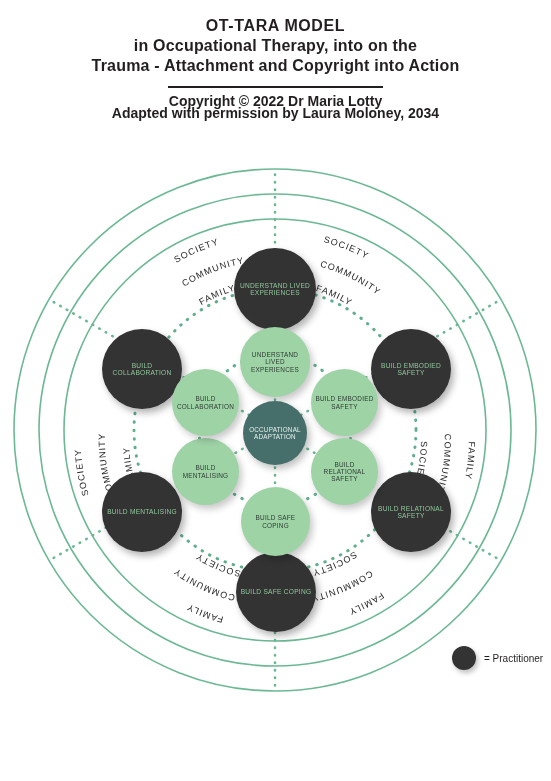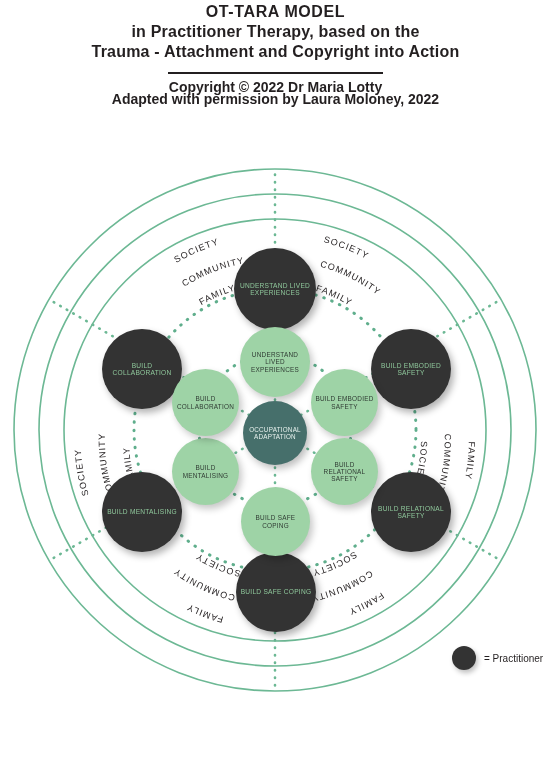--- a/index.html
+++ b/index.html
@@ -10,21 +10,21 @@
     overflow:hidden;
     position:relative;
   }
   #root{position:absolute;inset:0;}
 
   
   .header{
     position:absolute;left:0;top:0;width:551px;
     text-align:center;
   }
-  .title-block{padding-top:2px;}
+  .title-block{padding-top:16px;}
   .title-line{
     font-size:16px;
     font-weight:bold;
     line-height:20px;
     letter-spacing:0.2px;
     color:#231f20;
   }
   .title-line.l1{letter-spacing:0.6px;}
   .rule{
     width:215px;height:2px;background:#231f20;
@@ -102,26 +102,26 @@
   }
 </style>
 </head>
 <body>
 
 <div id="root">
 
   <div class="header">
     <div class="title-block">
       <div class="title-line l1">OT-TARA MODEL</div>
-      <div class="title-line">in Practitioner Therapy, based on the</div>
+      <div class="title-line">in Occupational Therapy, into on the</div>
       <div class="title-line">Trauma - Attachment and Copyright into Action</div>
     </div>
     <div class="rule"></div>
     <div class="copy-line">Copyright © 2022 Dr Maria Lotty</div>
-    <div class="copy-line">Adapted with permission by Laura Moloney, 2022</div>
+    <div class="copy-line">Adapted with permission by Laura Moloney, 2034</div>
   </div>
 
   <div class="diagram">
 
     <svg width="551" height="781" viewBox="0 0 551 781">
       <defs>
 
         <path id="r0-tl" d="M 81.2 430 A 194 194 0 0 1 275 236" fill="none"></path>
         <path id="r1-tl" d="M 105.5 430 A 169.5 169.5 0 0 1 275 260.5" fill="none"></path>
         <path id="r2-tl" d="M 130 430 A 145 145 0 0 1 275 285" fill="none"></path>

